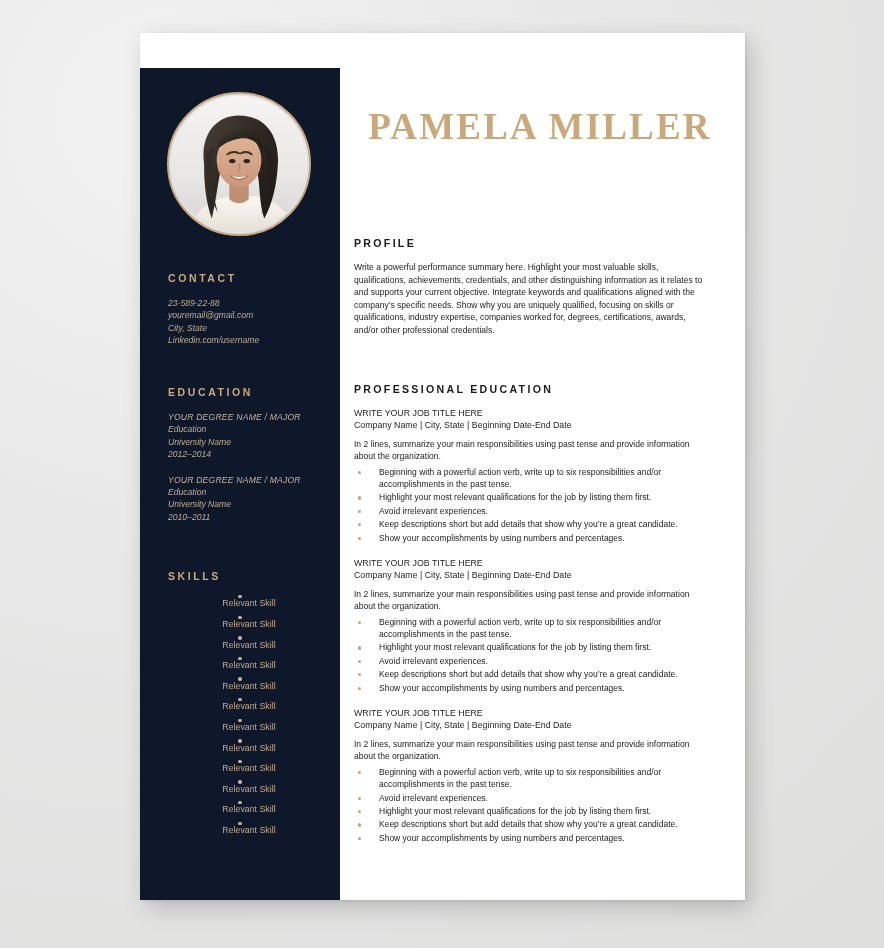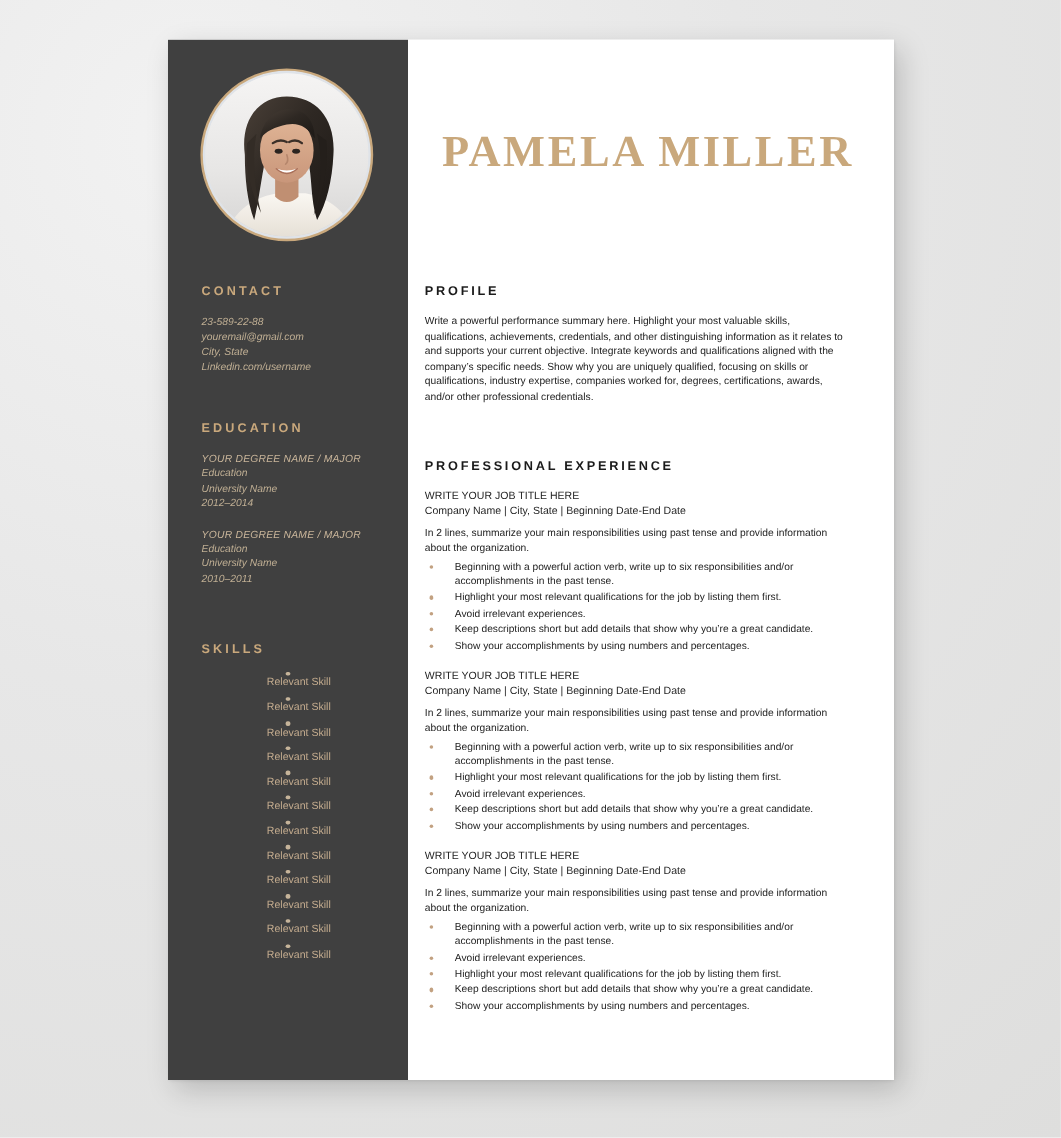--- a/index.html
+++ b/index.html
@@ -28,24 +28,25 @@
     height: 867px;
     background: #ffffff;
     box-shadow: 6px 8px 22px rgba(0,0,0,0.18), 1px 1px 3px rgba(0,0,0,0.10);
     display: flex;
     overflow: hidden;
   }
 
   
   #sidebar {
     width: 200px;
-    background: #404040;
+    background: #0f172a;
     flex: 0 0 200px;
     position: relative;
     overflow: hidden;
+    margin-top: 35px;
   }
   #photo-wrap {
     position: absolute;
     left: 27px;
     top: 24px;
     width: 144px;
     height: 144px;
     border-radius: 50%;
     border: 2px solid #c9a87c;
     box-sizing: border-box;
@@ -340,21 +341,21 @@
   <main id="main">
 
     <h1 id="name">PAMELA MILLER</h1>
 
     <section class="main-section" style="top:204px;">
       <h2 class="main-heading">PROFILE</h2>
       <p class="para">Write a powerful performance summary here. Highlight your most valuable skills, qualifications, achievements, credentials, and other distinguishing information as it relates to and supports your current objective. Integrate keywords and qualifications aligned with the company’s specific needs. Show why you are uniquely qualified, focusing on skills or qualifications, industry expertise, companies worked for, degrees, certifications, awards, and/or other professional credentials.</p>
     </section>
 
     <section class="main-section" style="top:350px;">
-      <h2 class="main-heading">PROFESSIONAL EXPERIENCE</h2>
+      <h2 class="main-heading">PROFESSIONAL EDUCATION</h2>
       <div id="jobs-list">
           <div class="job">
             <div class="job-title">WRITE YOUR JOB TITLE HERE</div>
             <div class="job-meta">Company Name | City, State | Beginning Date-End Date</div>
             <p class="job-summary">In 2 lines, summarize your main responsibilities using past tense and provide information about the organization.</p>
             <ul class="job-bullets">
               <li>Beginning with a powerful action verb, write up to six responsibilities and/or accomplishments in the past tense.</li>
               <li>Highlight your most relevant qualifications for the job by listing them first.</li>
               <li>Avoid irrelevant experiences.</li>
               <li>Keep descriptions short but add details that show why you’re a great candidate.</li>

